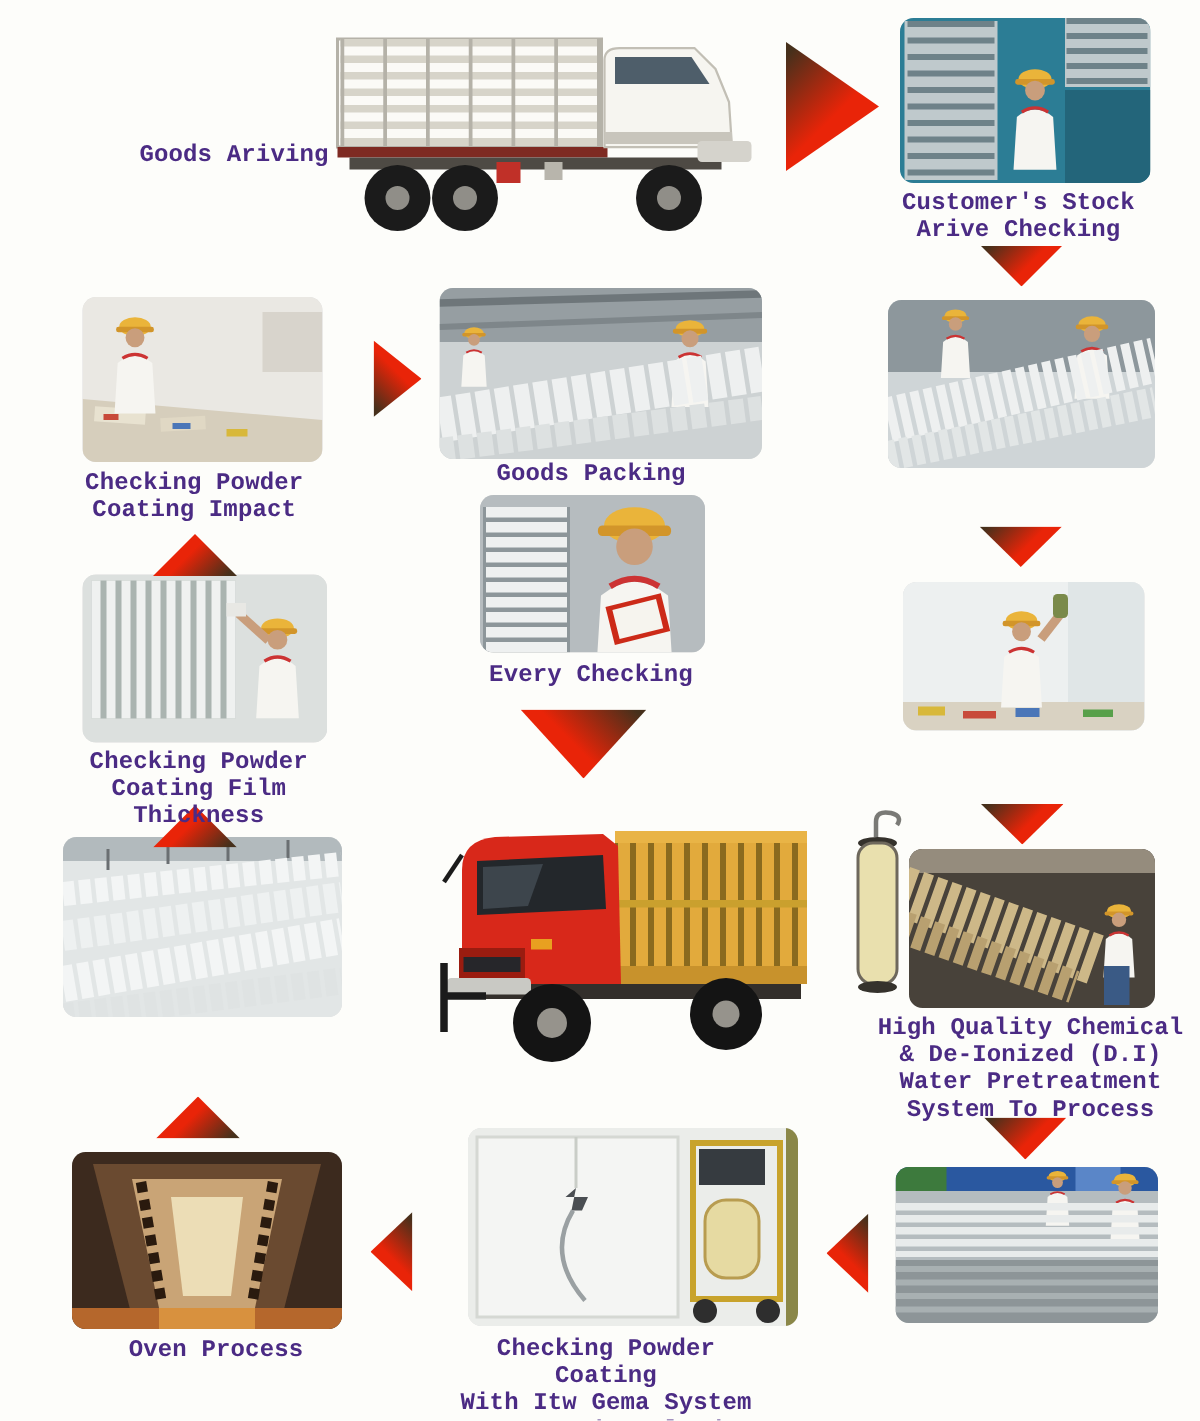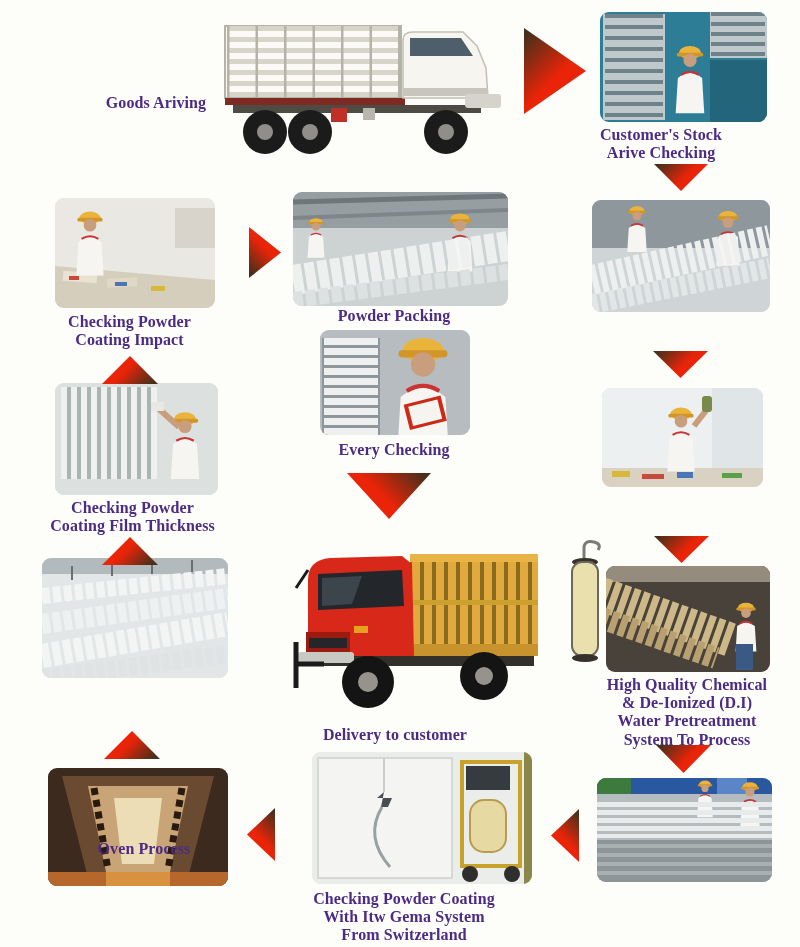--- a/index.html
+++ b/index.html
@@ -1,18 +1,18 @@
 <!DOCTYPE html>
 <html><head>
 <meta charset="utf-8">
 <style>
   *{box-sizing:border-box}
   html,body{margin:0;padding:0;background:#fdfdfa}
   #canvas{position:relative;width:800px;height:947px;overflow:hidden;
-          background:#fdfdfa;font-family:Liberation Serif, serif}
+          background:#fdfdfa;font-family:Liberation Mono, monospace}
   .label{position:absolute;color:#4b2b84;font-weight:700;font-size:16px;
          line-height:1.14;text-align:center;white-space:pre-line;letter-spacing:.1px}
   .photo{position:absolute;border-radius:9px;overflow:hidden;background:#ddd}
   .photo svg{display:block;width:100%;height:100%}
   .art{position:absolute}
   .art svg{display:block;width:100%;height:100%}
   .arrow{position:absolute}
   .ar-down {clip-path:polygon(0 0,100% 0,50% 100%)}
   .ar-up   {clip-path:polygon(50% 0,100% 100%,0 100%)}
   .ar-right{clip-path:polygon(0 0,100% 50%,0 100%)}
@@ -67,21 +67,21 @@
     <svg viewBox="0 0 167 110" preserveAspectRatio="none">
       <rect width="167" height="110" fill="#2c7d95"></rect>
       <rect x="3" y="2" width="62" height="106" fill="#bfc9cc"></rect>
       <line x1="34" y1="2" x2="34" y2="108" stroke="#6e8289" stroke-width="58" stroke-dasharray="4 7"></line>
       <rect x="110" y="0" width="57" height="46" fill="#bfc9cc"></rect>
       <line x1="138" y1="0" x2="138" y2="46" stroke="#6e8289" stroke-width="54" stroke-dasharray="4 6"></line>
       <rect x="110" y="48" width="57" height="62" fill="#23657a"></rect>
       <use href="#wkr" x="68" y="30" width="44" height="72"></use>
     </svg>
   </div>
-  <div class="label" style="left:556px;top:126px;width:210px">Customer's Stock
+  <div class="label" style="left:574px;top:126px;width:210px">Customer's Stock
 Arive Checking</div>
 
   <div class="arrow ar-down g-tl" style="left:654px;top:164px;width:54px;height:27px"></div>
 
   <div class="photo" style="left:592px;top:200px;width:178px;height:112px">
     <svg viewBox="0 0 178 112" preserveAspectRatio="none">
       <rect width="178" height="112" fill="#cfd5d7"></rect>
       <rect width="178" height="48" fill="#8d979c"></rect>
       <use href="#wkr" x="118" y="8" width="36" height="58"></use>
       <use href="#wkr" x="30" y="4" width="30" height="48"></use>
@@ -176,21 +176,21 @@
       <rect width="180" height="118" fill="#3c2a1e"></rect>
       <polygon points="14,8 166,8 140,110 40,110" fill="#6a4a30"></polygon>
       <polygon points="40,18 140,18 122,104 58,104" fill="#c9a476"></polygon>
       <polygon points="66,30 114,30 106,96 74,96" fill="#ecddb6"></polygon>
       <line x1="46" y1="20" x2="60" y2="102" stroke="#2a1a0e" stroke-width="7" stroke-dasharray="7 5"></line>
       <line x1="134" y1="20" x2="120" y2="102" stroke="#2a1a0e" stroke-width="7" stroke-dasharray="7 5"></line>
       <rect y="104" width="180" height="14" fill="#b5672c"></rect>
       <rect x="58" y="104" width="64" height="14" fill="#d8913e"></rect>
     </svg>
   </div>
-  <div class="label" style="left:44px;top:840px;width:200px">Oven Process</div>
+  <div class="label" style="left:44px;top:891px;width:200px">Oven Process</div>
 
   <div class="arrow ar-up g-br" style="left:104px;top:731px;width:56px;height:28px"></div>
 
   <div class="photo" style="left:42px;top:558px;width:186px;height:120px">
     <svg viewBox="0 0 186 120" preserveAspectRatio="none">
       <rect width="186" height="120" fill="#e2e6e6"></rect>
       <rect width="186" height="16" fill="#b2babd"></rect>
       <g stroke="#6a6f72" stroke-width="2">
         <line x1="30" y1="8" x2="30" y2="22"></line>
           <line x1="70" y1="6" x2="70" y2="18"></line>
@@ -244,21 +244,21 @@
       <rect width="215" height="114" fill="#cdd2d3"></rect>
       <rect width="215" height="36" fill="#969ea2"></rect>
       <line x1="0" y1="10" x2="215" y2="4" stroke="#6e767a" stroke-width="5"></line>
       <line x1="0" y1="26" x2="215" y2="18" stroke="#7e868a" stroke-width="4"></line>
       <use href="#wkr" x="148" y="18" width="38" height="62"></use>
       <use href="#wkr" x="10" y="24" width="26" height="42"></use>
       <line x1="0" y1="88" x2="215" y2="54" stroke="#eef0f0" stroke-width="30" stroke-dasharray="10 3"></line>
       <line x1="0" y1="108" x2="215" y2="80" stroke="#dde1e1" stroke-width="16" stroke-dasharray="10 3"></line>
     </svg>
   </div>
-  <div class="label" style="left:304px;top:307px;width:180px">Powder Packing</div>
+  <div class="label" style="left:304px;top:307px;width:180px">Goods Packing</div>
 
   <div class="photo" style="left:320px;top:330px;width:150px;height:105px">
     <svg viewBox="0 0 150 105" preserveAspectRatio="none">
       <rect width="150" height="105" fill="#b6bcbf"></rect>
       <rect x="2" y="8" width="58" height="97" fill="#8d969a"></rect>
       <line x1="31" y1="8" x2="31" y2="105" stroke="#eef0f0" stroke-width="54" stroke-dasharray="7 3"></line>
       <use href="#wkr" x="62" y="2" width="82" height="130"></use>
       <g transform="rotate(-14 104 82)">
         <rect x="86" y="70" width="38" height="26" fill="#cc2a18"></rect>
         <rect x="90" y="73" width="30" height="20" fill="#f6f4ee"></rect>
@@ -285,15 +285,14 @@
       <rect x="36" y="126" width="56" height="11" rx="3" fill="#c9c9c4"></rect>
       <path d="M34 116 v46 m0 -24 h28" stroke="#1b1b1b" stroke-width="5" fill="none"></path>
       <line x1="46" y1="44" x2="34" y2="62" stroke="#1b1b1b" stroke-width="3"></line>
       <rect x="92" y="100" width="14" height="7" fill="#e8a020"></rect>
       <circle cx="106" cy="156" r="26" fill="#141414"></circle>
         <circle cx="106" cy="156" r="10" fill="#96938c"></circle>
       <circle cx="222" cy="150" r="24" fill="#141414"></circle>
         <circle cx="222" cy="150" r="9" fill="#96938c"></circle>
     </svg>
   </div>
-  <div class="label" style="left:300px;top:726px;width:190px">Delivery to customer</div>
 
 </div>
 
 </body></html>

